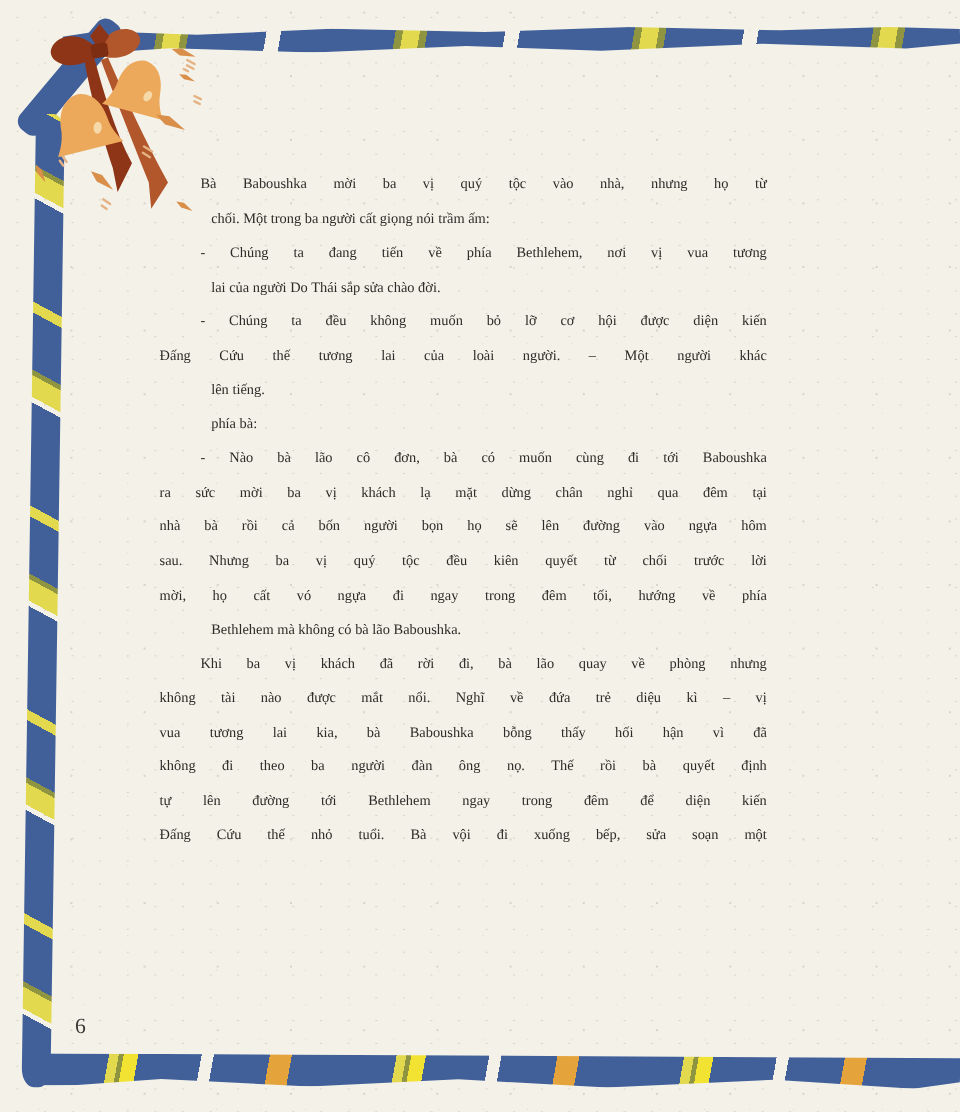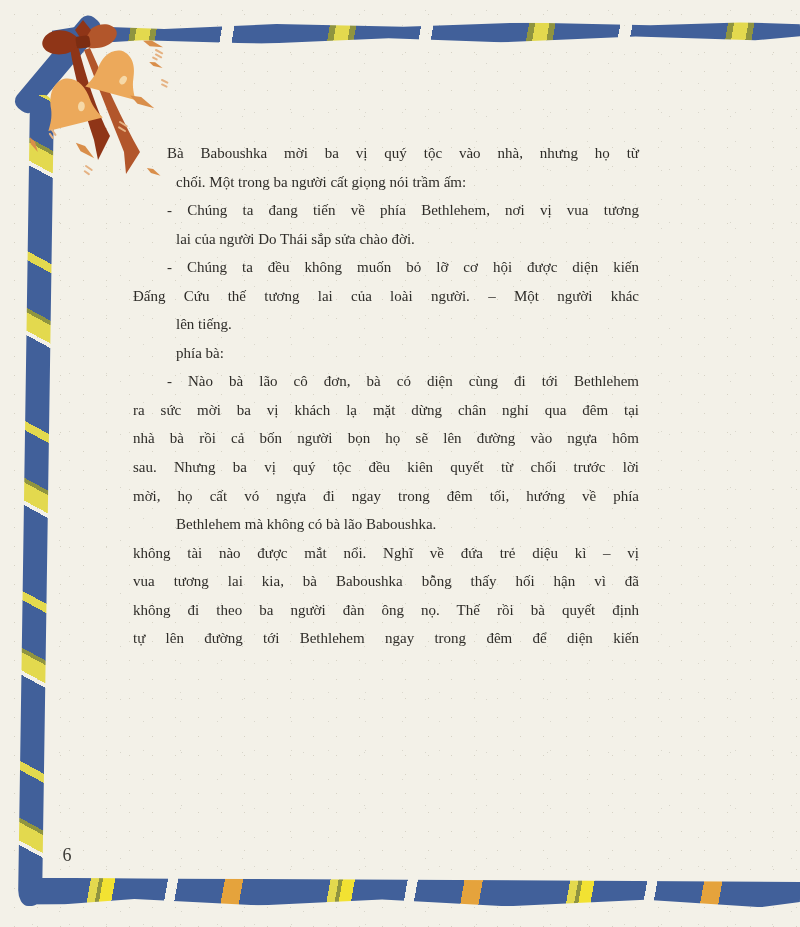--- a/index.html
+++ b/index.html
@@ -67,21 +67,21 @@
     border-radius:9px;
     transform-origin:0 50%;
     transform:rotate(-50deg);
   }
   
   .bells{position:absolute;left:28px;top:18px;width:180px;height:170px;z-index:3;}
   
   .text-block{
     position:absolute;left:133px;top:139px;width:506px;z-index:2;
     color:var(--ink,#2e2c28);
-    font-size:15px;line-height:28.55px;
+    font-size:12px;line-height:28.55px;
   }
   .line{text-align:justify;text-align-last:justify;white-space:normal;}
   .line.last{text-align-last:left;margin-left:43px;}
   .line.indent{text-indent:34px;}
   .page-number{
     position:absolute;left:54px;top:845px;width:26px;z-index:2;
     color:var(--page-number,#3b3a36);
     font-size:18px;text-align:center;
   }
 </style>
@@ -131,27 +131,29 @@
 
   <div class="text-block" id="text-block">
       <div class="line indent">Bà Baboushka mời ba vị quý tộc vào nhà, nhưng họ từ</div>
       <div class="line last">chối. Một trong ba người cất giọng nói trầm ấm:</div>
       <div class="line indent">- Chúng ta đang tiến về phía Bethlehem, nơi vị vua tương</div>
       <div class="line last">lai của người Do Thái sắp sửa chào đời.</div>
       <div class="line indent">- Chúng ta đều không muốn bỏ lỡ cơ hội được diện kiến</div>
       <div class="line">Đấng Cứu thế tương lai của loài người. – Một người khác</div>
       <div class="line last">lên tiếng.</div>
       <div class="line last">phía bà:</div>
-      <div class="line indent">- Nào bà lão cô đơn, bà có diện cùng đi tới Bethlehem</div>
+      <div class="line indent">- Nào bà lão cô đơn, bà có muốn cùng đi tới Baboushka</div>
       <div class="line">ra sức mời ba vị khách lạ mặt dừng chân nghỉ qua đêm tại</div>
       <div class="line">nhà bà rồi cả bốn người bọn họ sẽ lên đường vào ngựa hôm</div>
       <div class="line">sau. Nhưng ba vị quý tộc đều kiên quyết từ chối trước lời</div>
       <div class="line">mời, họ cất vó ngựa đi ngay trong đêm tối, hướng về phía</div>
       <div class="line last">Bethlehem mà không có bà lão Baboushka.</div>
+      <div class="line indent">Khi ba vị khách đã rời đi, bà lão quay về phòng nhưng</div>
       <div class="line">không tài nào được mắt nổi. Nghĩ về đứa trẻ diệu kì – vị</div>
       <div class="line">vua tương lai kia, bà Baboushka bỗng thấy hối hận vì đã</div>
       <div class="line">không đi theo ba người đàn ông nọ. Thế rồi bà quyết định</div>
       <div class="line">tự lên đường tới Bethlehem ngay trong đêm để diện kiến</div>
+      <div class="line">Đấng Cứu thế nhỏ tuổi. Bà vội đi xuống bếp, sửa soạn một</div>
     </div>
 
   <div class="page-number">6</div>
 
 </div>
 
 </body></html>

